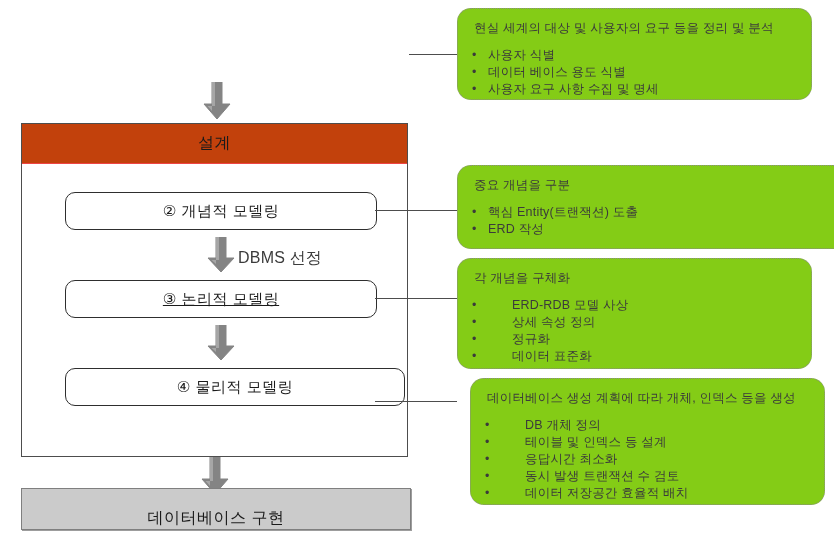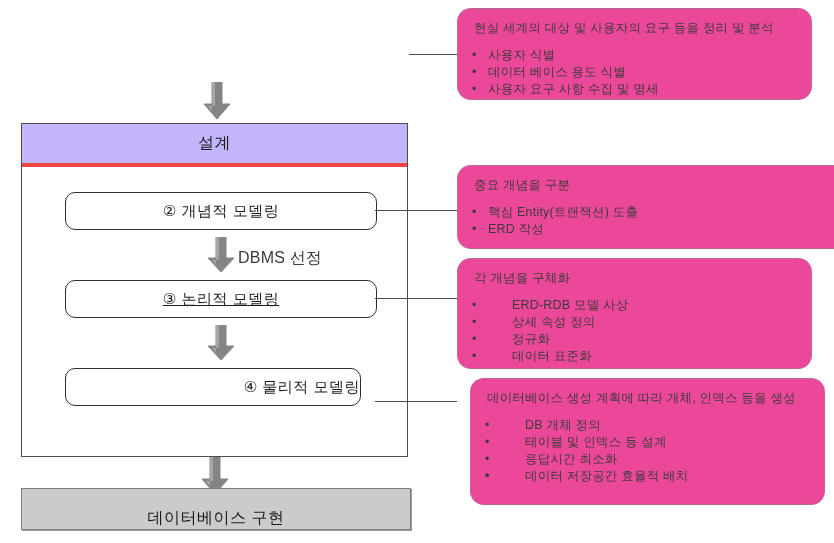--- a/index.html
+++ b/index.html
@@ -25,22 +25,22 @@
   
   .design-container{
     position:absolute;
     left:21px;top:123px;width:387px;height:334px;
     border:1px solid #4d4d4d;
     background:#ffffff;
     box-sizing:border-box;
   }
   .design-header{
     position:absolute;left:0;top:0;right:0;height:39px;
-    background:#c4b5fd;
-    border-bottom:4px solid #ef4444;
+    background:#c2410c;
+    border-bottom:1px solid #ef4444;
     display:flex;align-items:center;justify-content:center;
     font-size:16px;color:#1a1a1a;letter-spacing:.5px;
   }
 
   
   .round-box{
     position:absolute;
     border:1px solid #2e2e2e;
     border-radius:10px;
     background:#ffffff;
@@ -54,21 +54,21 @@
   .arrow svg{display:block;}
 
   
   .line{position:absolute;background:#4d4d4d;}
 
   
   .callout{
     position:absolute;
     border:1px dotted #8a8a8a;
     border-radius:14px;
-    background:#ec4899;
+    background:#84cc16;
     box-sizing:border-box;
     padding:9px 14px 8px 14px;
   }
   .callout .co-title{
     font-size:12.5px;color:#3b3b3b;
     margin:2px 0 10px 2px;letter-spacing:.2px;white-space:nowrap;
   }
   .callout ul{
     list-style:none;margin:0;padding:0;
   }
@@ -122,21 +122,21 @@
       <span>③ 논리적 모델링</span>
     </div>
 
     <div class="arrow" style="left:185px;top:201px;">
       <svg width="28" height="36" viewBox="0 0 28 36">
         <polygon points="9,0 19,0 19,21 27,21 14,35 1,21 9,21" fill="#848484" stroke="#848484" stroke-width="1"></polygon>
         <polygon points="9,0 12,0 12,23 4.5,23 9,27" fill="#a6a6a6"></polygon>
       </svg>
     </div>
 
-    <div class="round-box" style="left:43px;top:244px;width:296px;height:38px;justify-content:flex-end;">
+    <div class="round-box" style="left:43px;top:244px;width:340px;height:38px;">
       <span>④ 물리적 모델링</span>
     </div>
   </div>
 
   <div class="side-label" style="left:238px;top:248px;">DBMS 선정</div>
 
   <div class="line" style="left:375px;top:210px;width:82px;height:1px;"></div>
   <div class="line" style="left:375px;top:298px;width:82px;height:1px;"></div>
   <div class="line" style="left:375px;top:401px;width:82px;height:1px;"></div>
 
@@ -177,18 +177,18 @@
       <li><span class="bul">•</span><span>데이터 표준화</span></li>
     </ul>
   </div>
 
   <div class="callout indent-lg" style="left:457px;top:378px;width:355px;height:127px;margin-left:13px;">
     <div class="co-title">데이터베이스 생성 계획에 따라 개체, 인덱스 등을 생성</div>
     <ul>
       <li><span class="bul">•</span><span>DB 개체 정의</span></li>
       <li><span class="bul">•</span><span>테이블 및 인덱스 등 설계</span></li>
       <li><span class="bul">•</span><span>응답시간 최소화</span></li>
-      <li><span class="bul">•</span></li>
+      <li><span class="bul">•</span><span>동시 발생 트랜잭션 수 검토</span></li>
       <li><span class="bul">•</span><span>데이터 저장공간 효율적 배치</span></li>
     </ul>
   </div>
 
 </div>
 
 </body></html>

